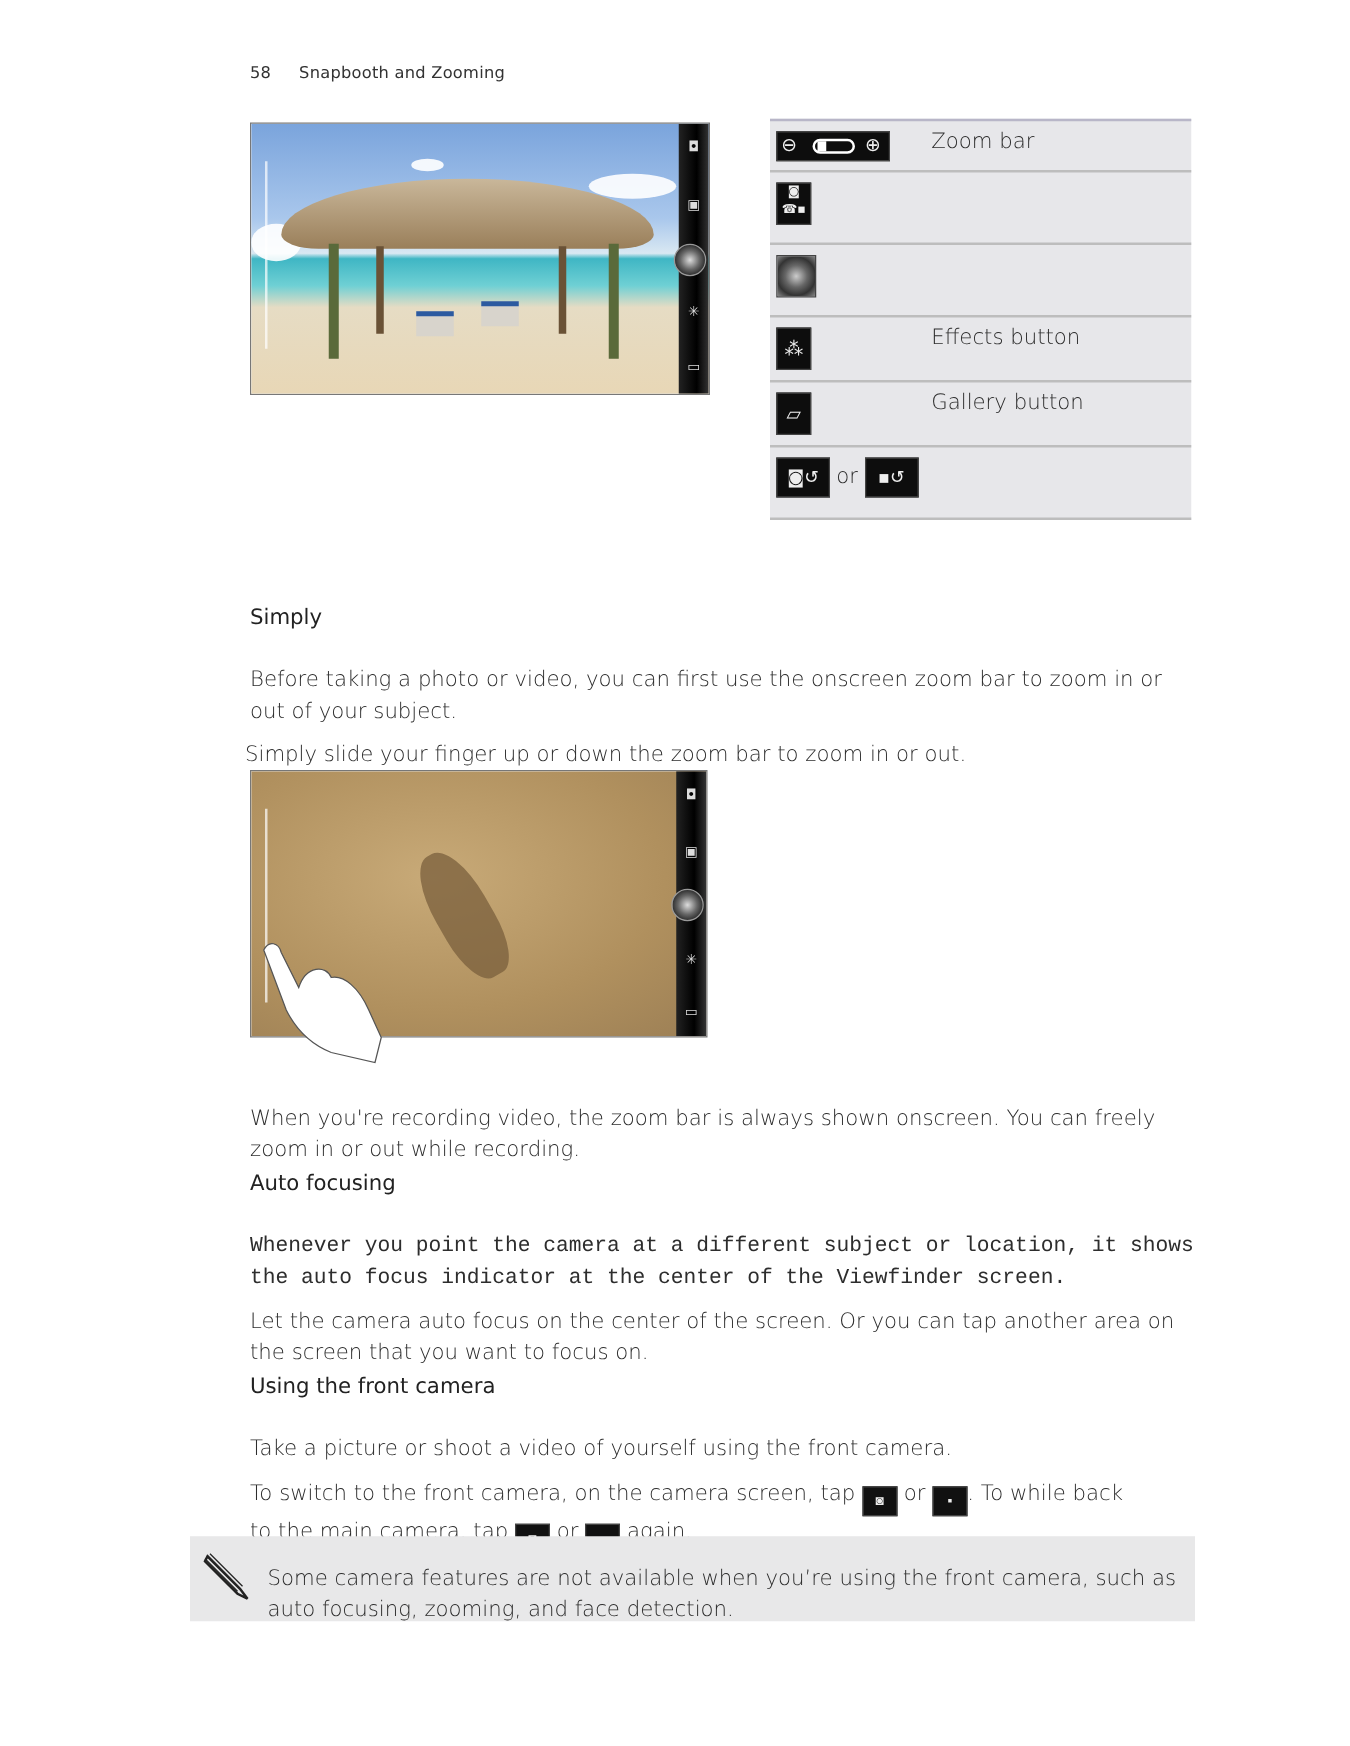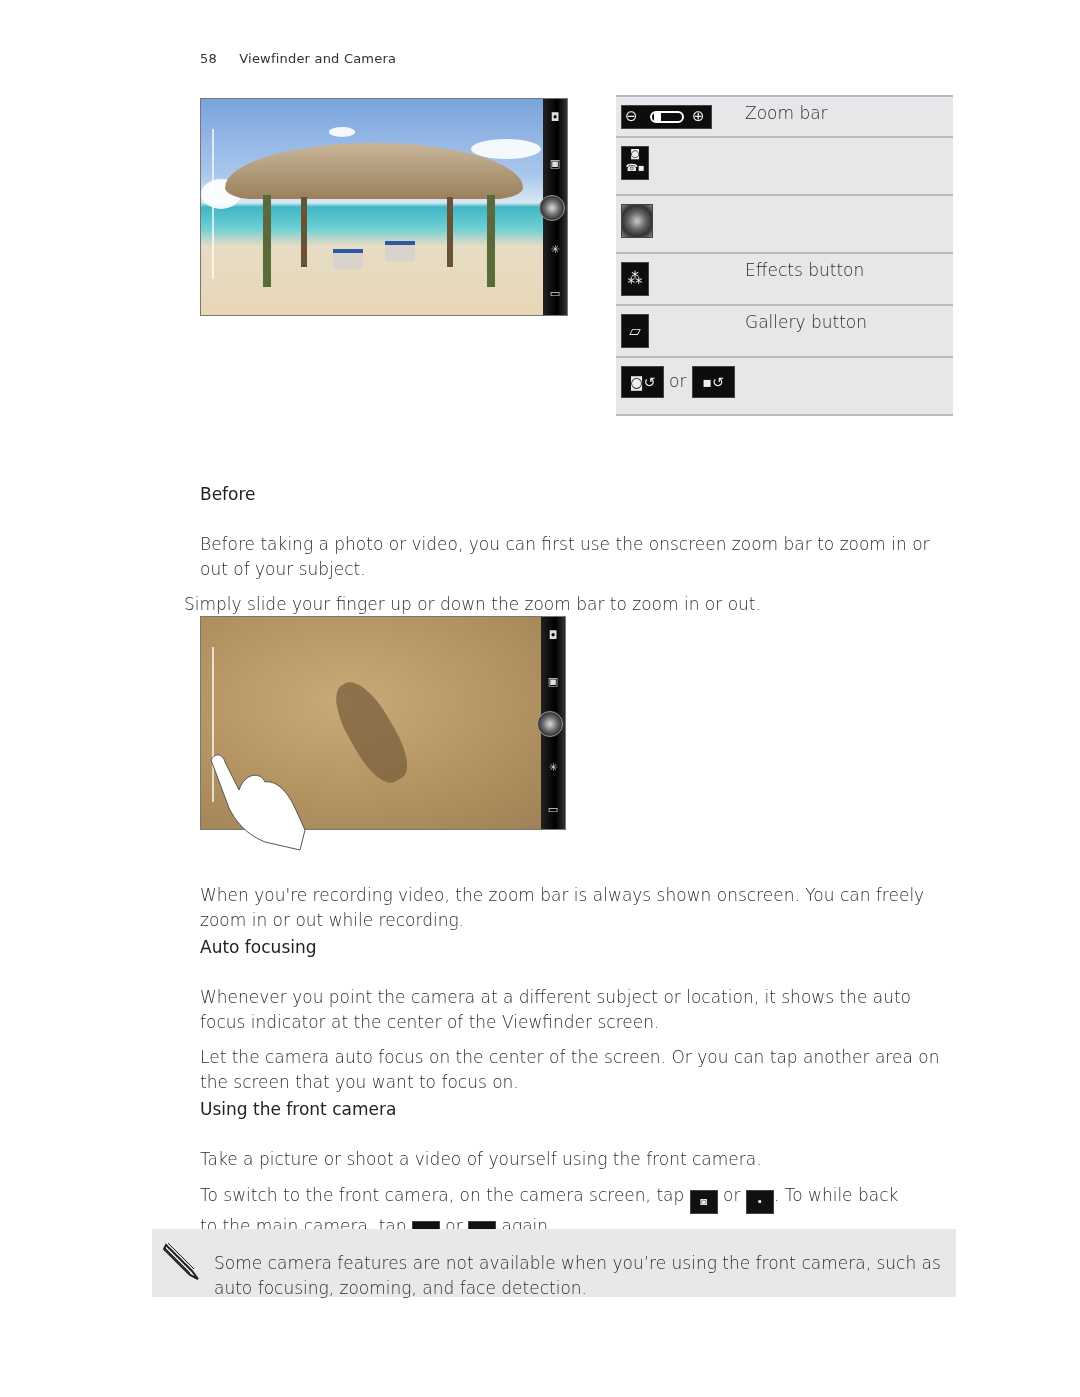--- a/index.html
+++ b/index.html
@@ -44,21 +44,21 @@
 
   .note { left:152px; top:1229px; width:804px; height:68px; background:#e8e8e9; }
   .note .txt { position:absolute; left:62px; top:8px; width:730px; }
   .inl { display:inline-block; width:28px; height:24px; vertical-align:-4px; background:#111; border:1px solid #444; box-sizing:border-box; color:#eee; font-size:11px; text-align:center; line-height:22px; }
 </style>
 </head>
 <body>
 
 <div class="abs hdr">
   <span class="num">58</span>
-  <span>Viewfinder and Camera</span>
+  <span>Snapbooth and Zooming</span>
 </div>
 
 <div class="abs shot shot1">
   <div class="scene1">
     <div class="cloud" style="left:128px;top:28px;width:26px;height:10px;"></div>
     <div class="cloud" style="left:270px;top:40px;width:70px;height:20px;"></div>
     <div class="cloud" style="left:0;top:80px;width:40px;height:30px;"></div>
     <div class="roof"></div>
     <div class="post" style="left:100px;top:98px;height:70px;"></div>
     <div class="post" style="left:246px;top:98px;height:70px;"></div>
@@ -113,23 +113,23 @@
   </div>
   <div class="row" style="height:58px;">
     <div class="iconcell" style="top:8px;">
       <span class="ibox" style="width:43px;height:32px;font-size:14px;text-align:center;line-height:30px;">◙↺</span>
       <span class="or">or</span>
       <span class="ibox" style="width:43px;height:32px;font-size:14px;text-align:center;line-height:30px;">▪↺</span>
     </div>
   </div>
 </div>
 
-<div class="abs heading" style="left:200px;top:484px;">Before</div>
+<div class="abs heading" style="left:200px;top:484px;">Simply</div>
 <div class="abs body-text" style="left:200px;top:518px;width:760px;">Before taking a photo or video, you can first use the onscreen zoom bar to zoom in or out of your subject.</div>
-<div class="abs body-text" style="left:184px;top:578px;width:760px;">Simply slide your finger up or down the zoom bar to zoom in or out.</div>
+<div class="abs body-text" style="left:196px;top:578px;width:760px;">Simply slide your finger up or down the zoom bar to zoom in or out.</div>
 
 <div class="abs shot shot2">
   <div class="scene2">
     <div class="foot"></div>
   </div>
   <div class="zoomtrack" style="top:30px;height:155px;"></div>
   <div class="camrail">
     <span class="ic" style="top:12px;">◘</span>
     <span class="ic" style="top:58px;">▣</span>
     <span class="ic" style="top:144px;">✳</span>
@@ -137,21 +137,21 @@
   </div>
   <div class="shutter" style="top:94px;"></div>
 </div>
 <svg class="abs hand" style="left:205px;top:750px;" width="110" height="105">
   <path d="M6 10 C10 2,18 4,20 12 L34 40 C40 22,56 22,60 32 C70 30,82 40,90 58 L100 80 L95 100 L60 92 C40 84,30 70,24 58 Z" fill="#fff" stroke="#555" stroke-width="1"></path>
 </svg>
 
 <div class="abs body-text" style="left:200px;top:869px;width:760px;">When you're recording video, the zoom bar is always shown onscreen. You can freely zoom in or out while recording.</div>
 
 <div class="abs heading" style="left:200px;top:937px;">Auto focusing</div>
-<div class="abs body-text" style="left:200px;top:971px;width:760px;">Whenever you point the camera at a different subject or location, it shows the auto focus indicator at the center of the Viewfinder screen.</div>
+<div class="abs body-text" style="left:200px;top:971px;width:760px;font-family:Liberation Mono, monospace;">Whenever you point the camera at a different subject or location, it shows the auto focus indicator at the center of the Viewfinder screen.</div>
 <div class="abs body-text" style="left:200px;top:1031px;width:760px;">Let the camera auto focus on the center of the screen. Or you can tap another area on the screen that you want to focus on.</div>
 
 <div class="abs heading" style="left:200px;top:1099px;">Using the front camera</div>
 <div class="abs body-text" style="left:200px;top:1133px;width:760px;">Take a picture or shoot a video of yourself using the front camera.</div>
 <div class="abs body-text" style="left:200px;top:1169px;width:760px;">
   <span>To switch to the front camera, on the camera screen, tap</span>
   <span class="inl">◙</span>
   <span>or</span>
   <span class="inl">▪</span><span>. To while back</span><br>
   <span>to the main camera, tap</span>

